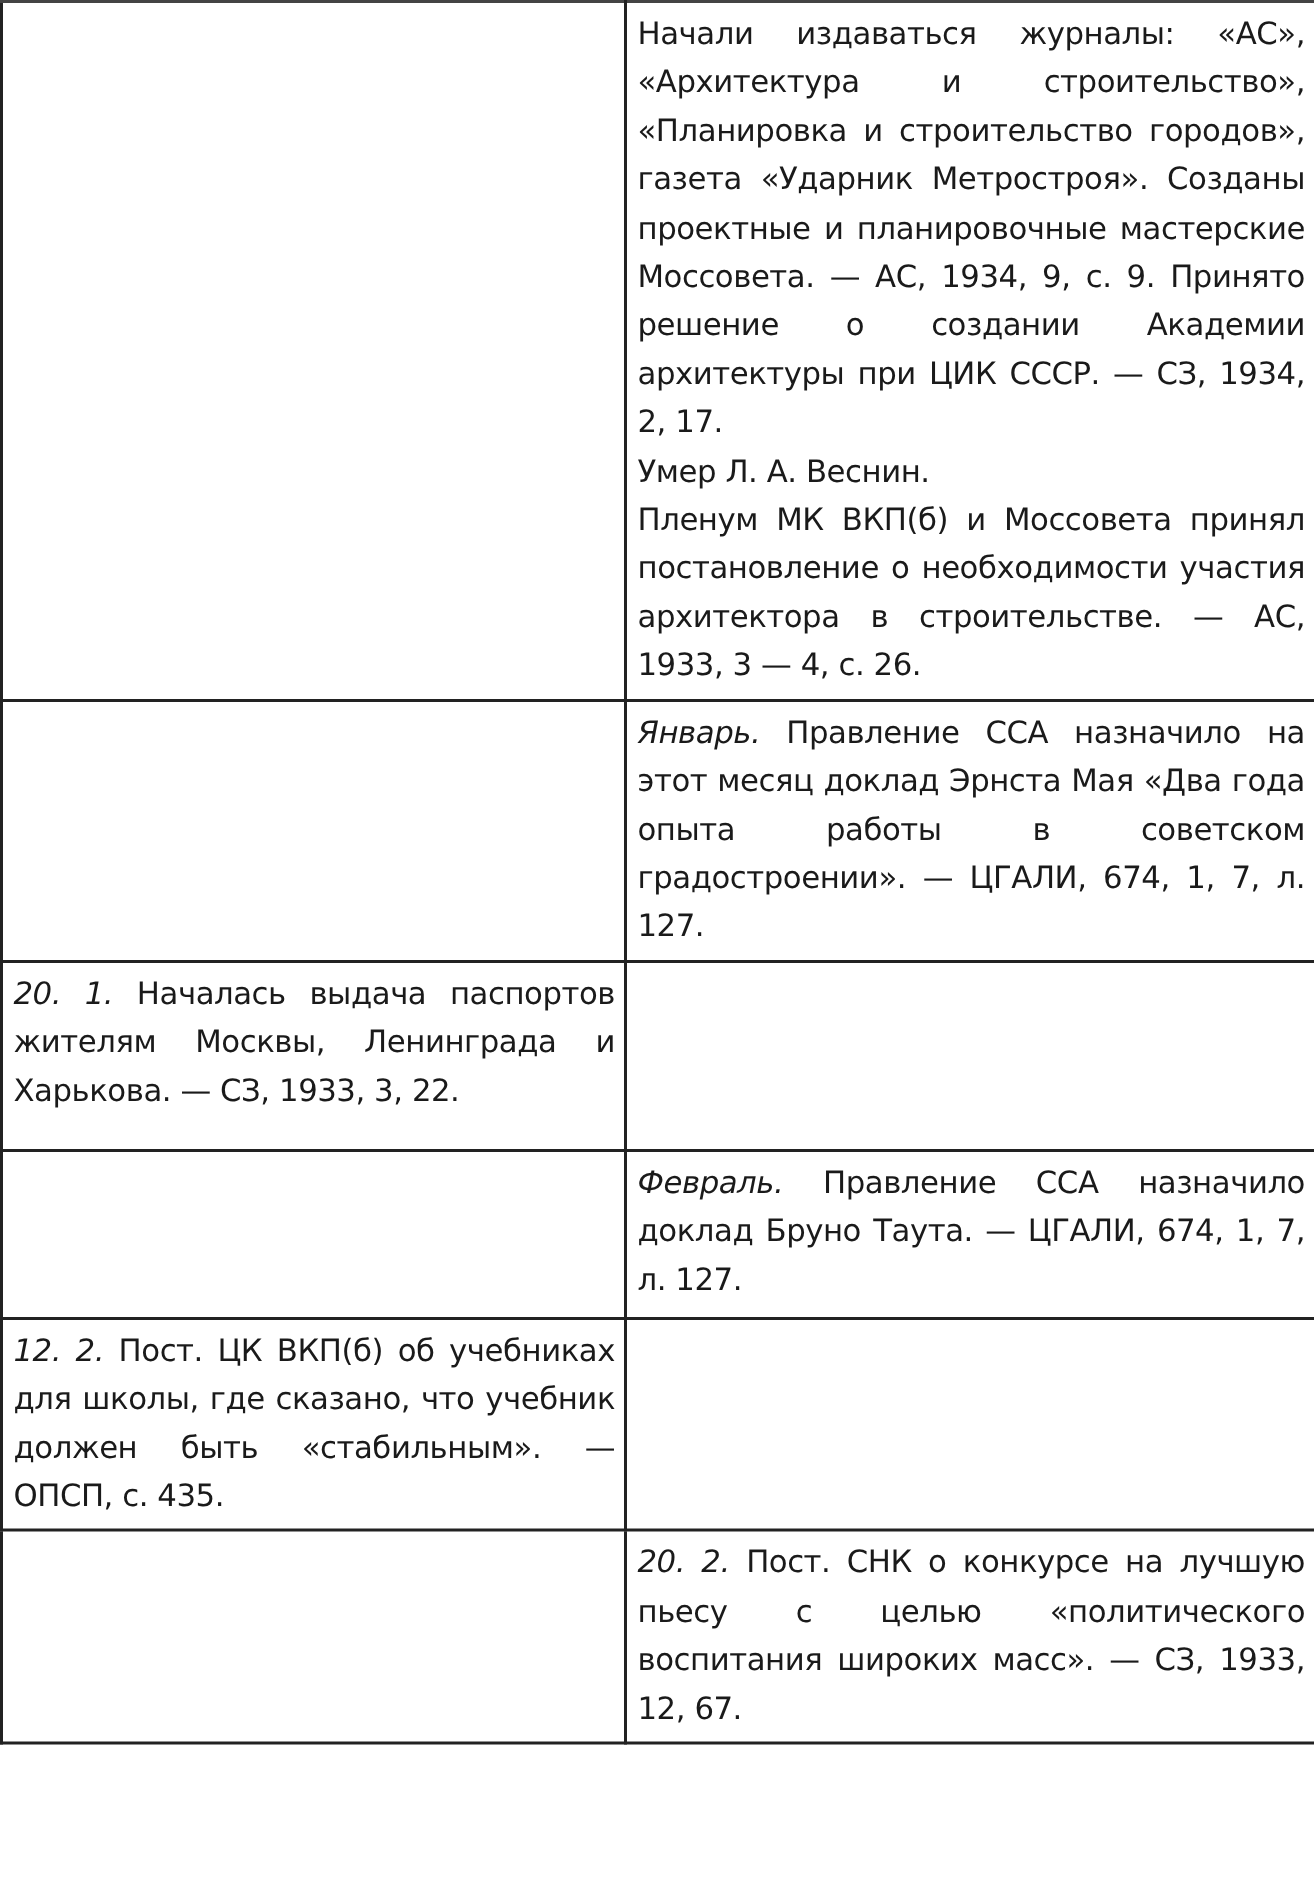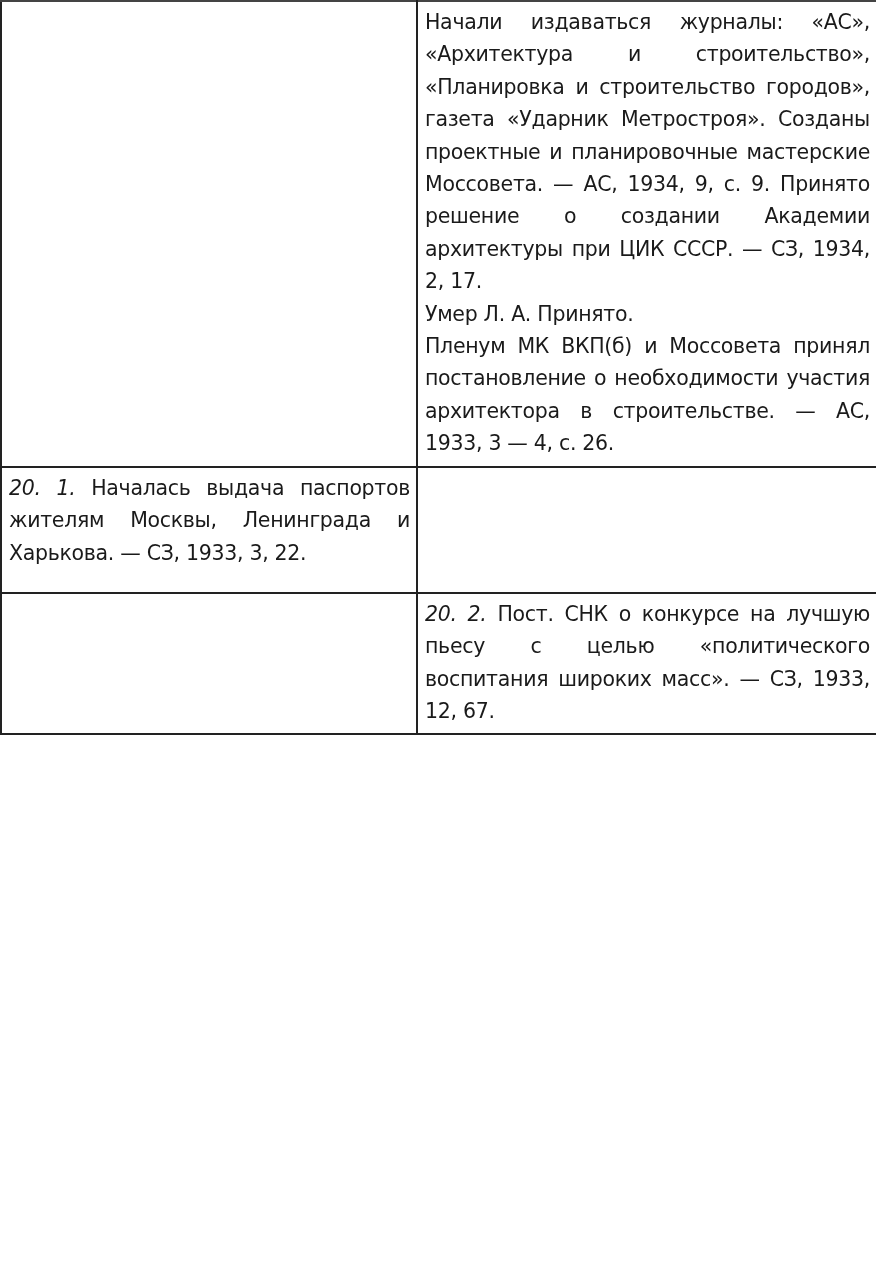--- a/index.html
+++ b/index.html
@@ -65,27 +65,45 @@
   <table class="chron">
     <colgroup>
       <col class="left">
       <col class="right">
     </colgroup>
     <tbody>
       <tr class="row-0">
         <td></td>
         <td>
           <span class="para"><span class="date"></span><span>Начали издаваться журналы: «АС», «Архитектура и строительство», «Планировка и строительство городов», газета «Ударник Метростроя». Созданы проектные и планировочные мастерские Моссовета. — АС, 1934, 9, с. 9. Принято решение о создании Академии архитектуры при ЦИК СССР. — СЗ, 1934, 2, 17.</span></span>
-          <span class="para"><span class="date"></span><span>Умер Л. А. Принято.</span></span>
+          <span class="para"><span class="date"></span><span>Умер Л. А. Веснин.</span></span>
           <span class="para"><span class="date"></span><span>Пленум МК ВКП(б) и Моссовета принял постановление о необходимости участия архитектора в строительстве. — АС, 1933, 3 — 4, с. 26.</span></span>
+        </td>
+      </tr>
+      <tr class="row-1">
+        <td></td>
+        <td>
+          <span class="para"><span class="date">Январь.</span><span> Правление ССА назначило на этот месяц доклад Эрнста Мая «Два года опыта работы в советском градостроении». — ЦГАЛИ, 674, 1, 7, л. 127.</span></span>
         </td>
       </tr>
       <tr class="row-3">
         <td>
           <span class="para"><span class="date">20. 1.</span><span> Началась выдача паспортов жителям Москвы, Ленинграда и Харькова. — СЗ, 1933, 3, 22.</span></span>
+        </td>
+        <td></td>
+      </tr>
+      <tr class="row-4">
+        <td></td>
+        <td>
+          <span class="para"><span class="date">Февраль.</span><span> Правление ССА назначило доклад Бруно Таута. — ЦГАЛИ, 674, 1, 7, л. 127.</span></span>
+        </td>
+      </tr>
+      <tr class="row-5">
+        <td>
+          <span class="para"><span class="date">12. 2.</span><span> Пост. ЦК ВКП(б) об учебниках для школы, где сказано, что учебник должен быть «стабильным». — ОПСП, с. 435.</span></span>
         </td>
         <td></td>
       </tr>
       <tr class="row-6">
         <td></td>
         <td>
           <span class="para"><span class="date">20. 2.</span><span> Пост. СНК о конкурсе на лучшую пьесу с целью «политического воспитания широких масс». — СЗ, 1933, 12, 67.</span></span>
         </td>
       </tr>
     </tbody>

